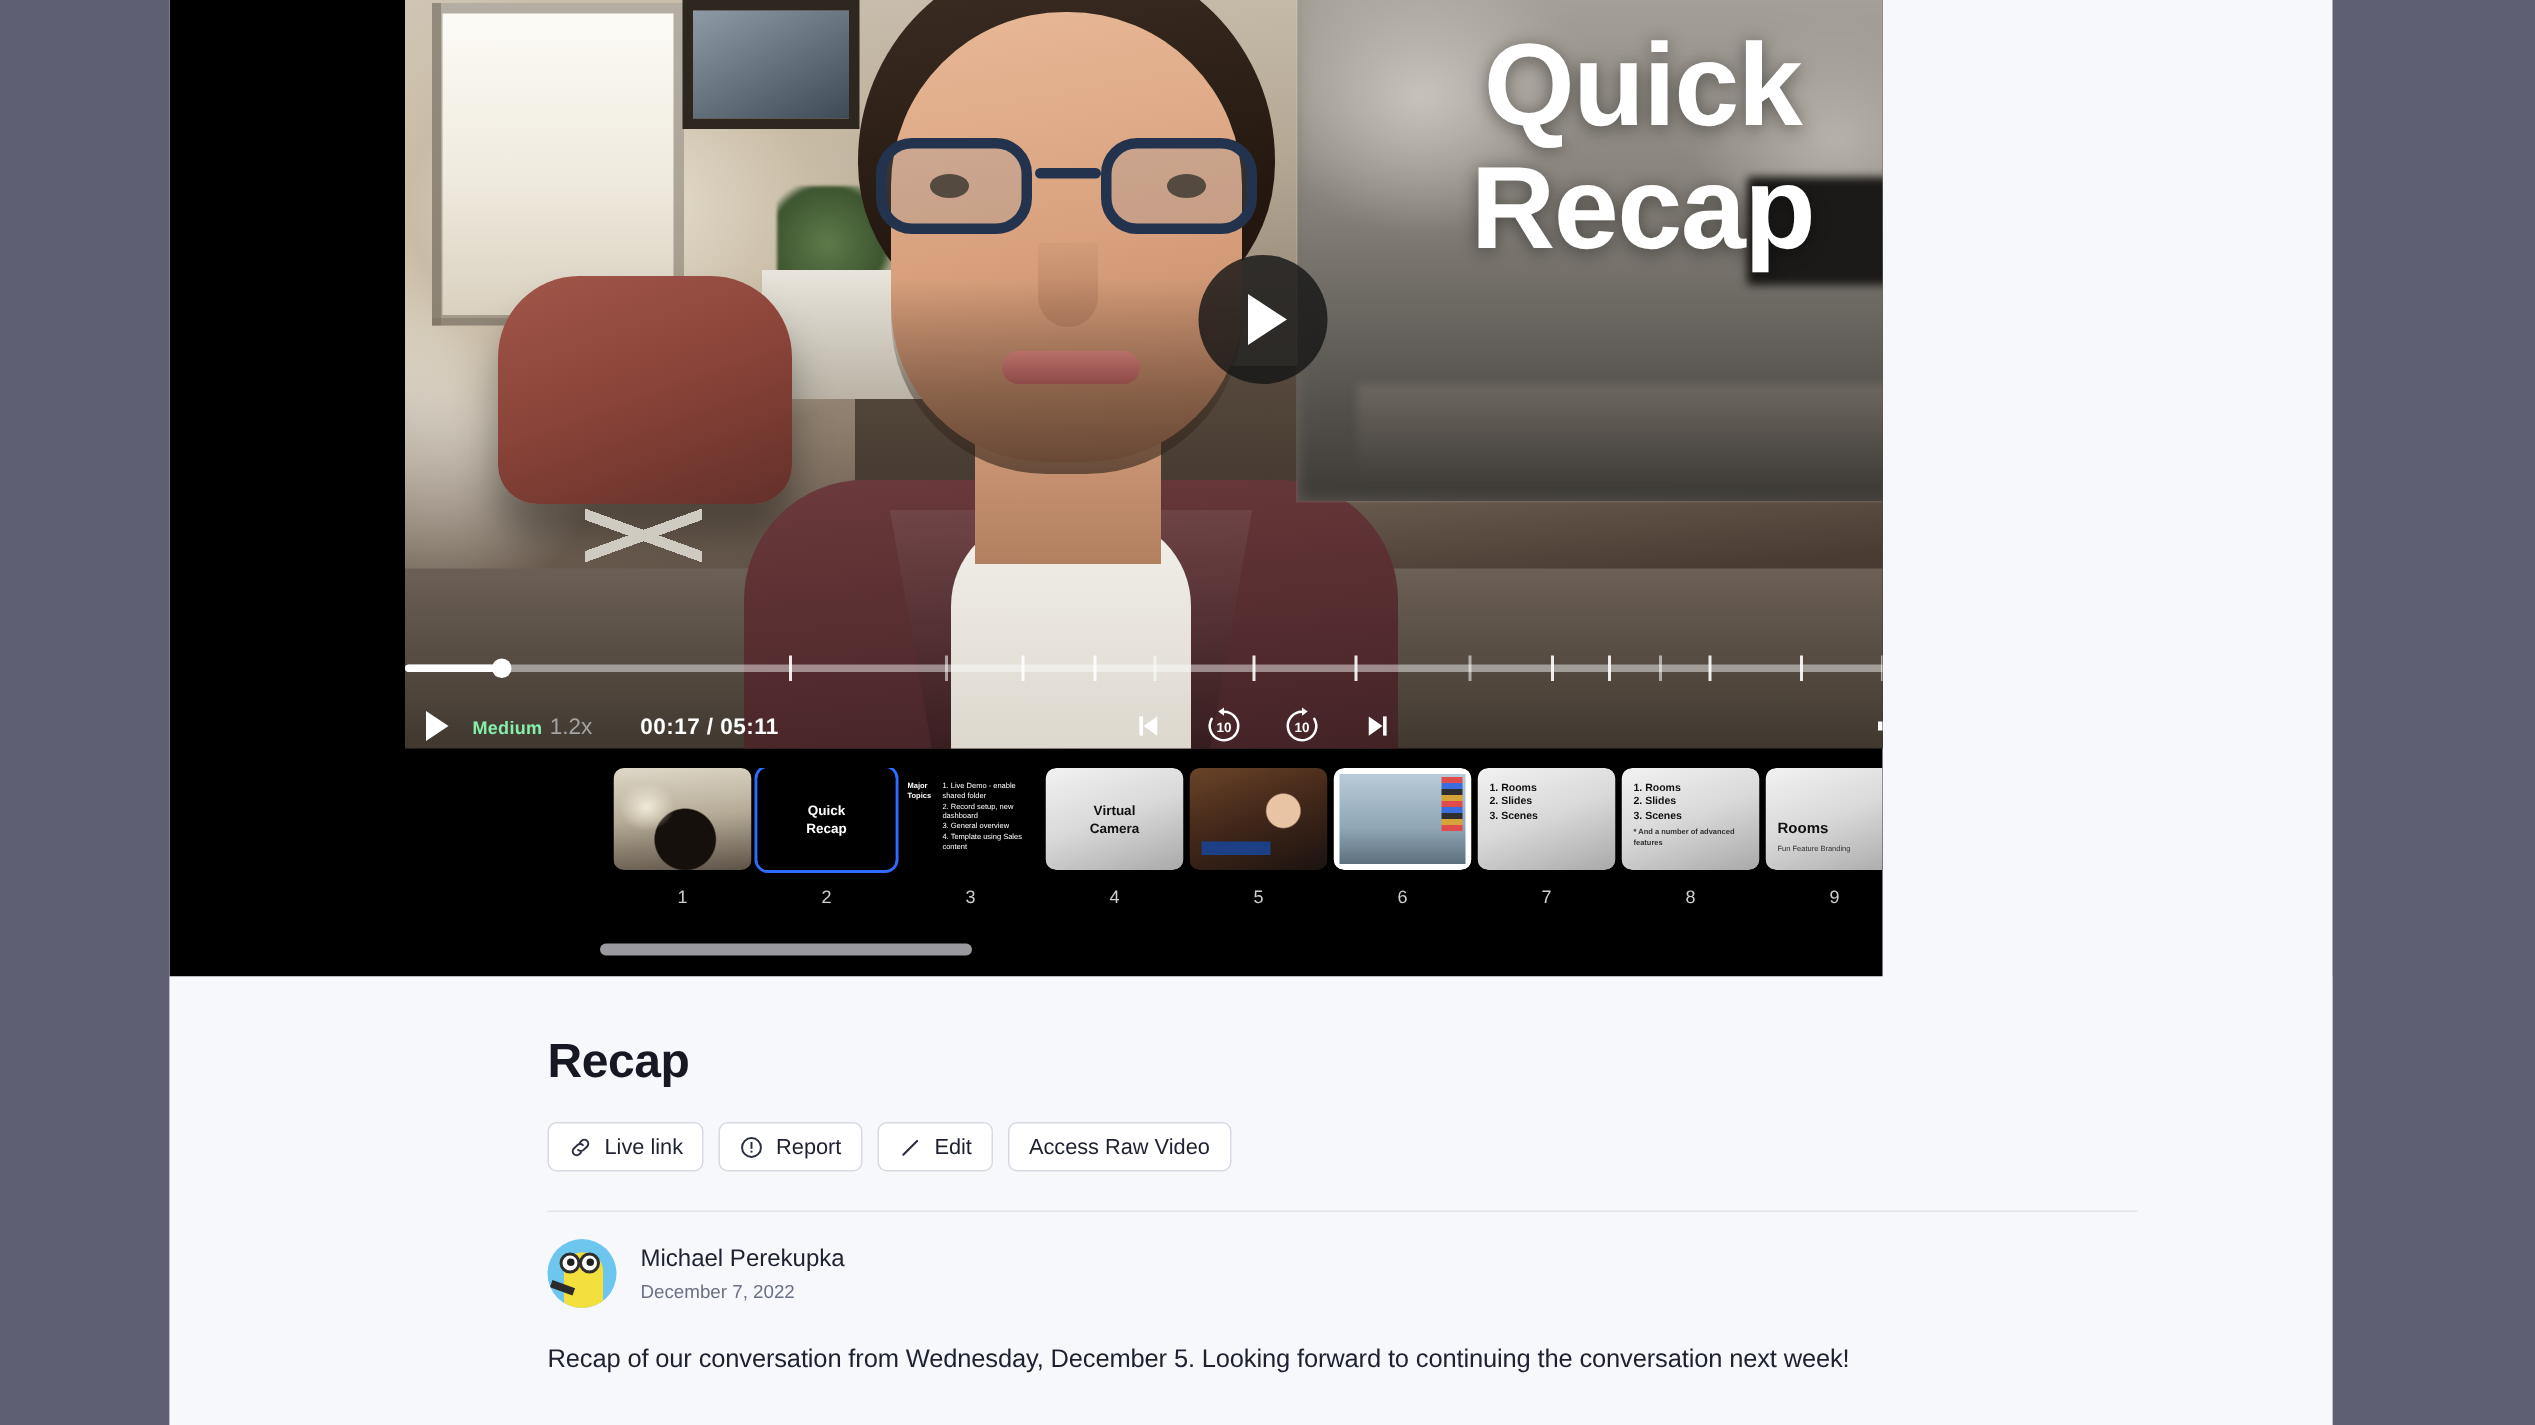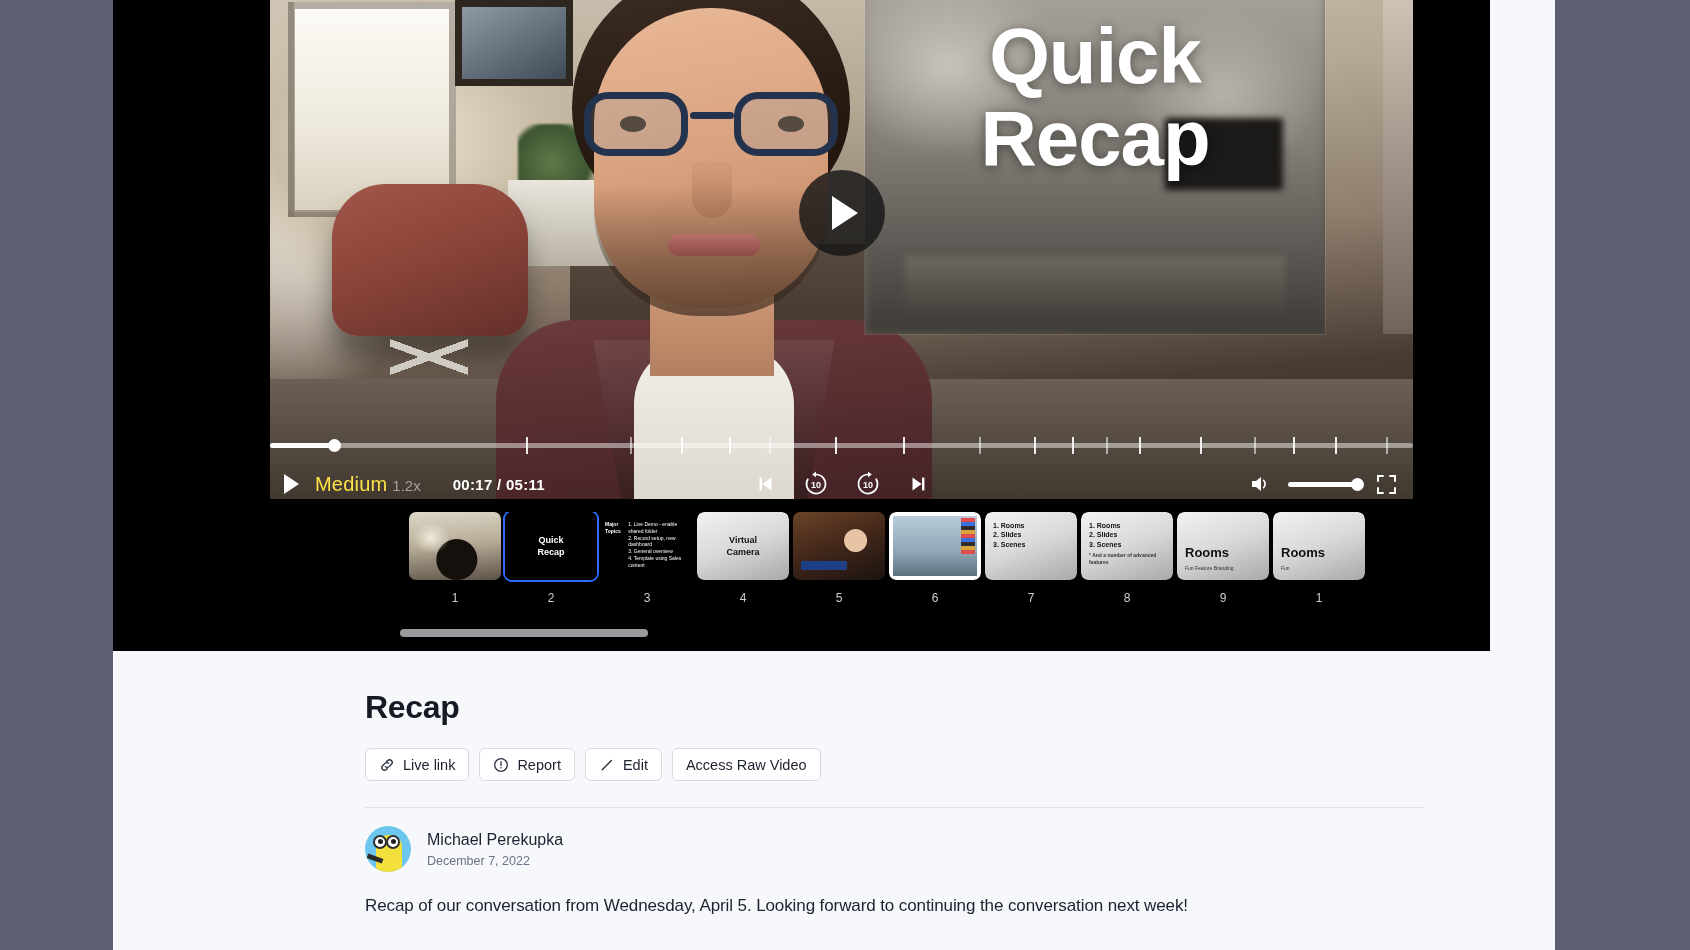--- a/index.html
+++ b/index.html
@@ -14,21 +14,21 @@
     position: absolute;
     left: 113px; top: 0;
     width: 1442px; height: 950px;
     background: #f7f8fc;
     overflow: hidden;
   }
 
   
   .player-shell {
     position: relative;
-    width: 1377px;
+    width: 1142px;
     height: 651px;
     background: #000;
     overflow: hidden;
   }
 
   .video-stage {
     position: absolute;
     left: 157px; top: -6px;
     width: 1143px; height: 505px;
     overflow: hidden;
@@ -234,21 +234,21 @@
   .cb-left{ display:flex; align-items:center; gap:16px; margin-left:14px; }
   .cb-center{ position:absolute; left:50%; transform:translateX(-50%); display:flex; align-items:center; gap:26px; }
   .cb-right{ position:absolute; right:16px; display:flex; align-items:center; gap:16px; }
 
   .ctl-btn{
     background:none; border:none; color:#fff; cursor:pointer;
     display:flex; align-items:center; justify-content:center;
     padding:0;
   }
   .play-small{ width:0;height:0;border-left:15px solid #fff;border-top:10px solid transparent;border-bottom:10px solid transparent; }
-  .speed-label{ font-size:20px; font-weight:400; color:#fde047; letter-spacing:.2px; }
+  .speed-label{ font-size:12px; font-weight:700; color:#86efac; letter-spacing:.2px; }
   .speed-x{ font-size:15px; color:#a3a3a3; margin-left:5px; }
   .time-label{ font-size:15px; font-weight:700; color:#fff; letter-spacing:.3px; margin-left:16px; }
 
   .vol-slider{
     width:72px; height:5px; border-radius:3px; background:#fff; position:relative; cursor:pointer;
   }
   .vol-knob{ position:absolute; right:-4px; top:-4px; width:13px; height:13px; border-radius:50%; background:#fff; }
 
   
   .thumbstrip{
@@ -307,21 +307,21 @@
   }
   .tb-screenshot .inner{
     width:100%; height:100%;
     background: linear-gradient(180deg,#b9cbd8 0%,#8fa6b6 60%,#5d6f7c 100%);
     position:relative;
   }
   .tb-screenshot .pal{
     position:absolute; right:2px; top:2px; width:14px; height:36px;
     background: repeating-linear-gradient(180deg,#e04b4b 0 4px,#3b6ddd 4px 8px,#2e2e2e 8px 12px,#d6a33a 12px 16px);
   }
-  .tb-slide .tb-h{ font-size:13px;margin-top:24px; }
+  .tb-slide .tb-h{ font-size:10px;margin-top:24px; }
   .tb-slide .tb-sub{ font-size:5px; font-weight:400; color:#333; margin-top:3px; }
 
   .hscroll-track{
     position:absolute; left:0; top:626px; width:1442px; height:14px;
   }
   .hscroll-thumb{
     position:absolute; left:287px; top:3px; width:248px; height:8px;
     border-radius:5px; background:#9a9a9e; cursor:pointer;
   }
 
@@ -647,15 +647,15 @@
         <span class="pupil l"></span>
         <span class="pupil r"></span>
         <span class="arm"></span>
       </div>
       <div>
         <div class="author-name">Michael Perekupka</div>
         <div class="author-date">December 7, 2022</div>
       </div>
     </div>
 
-    <div class="description">Recap of our conversation from Wednesday, April 5. Looking forward to continuing the conversation next week!</div>
+    <div class="description">Recap of our conversation from Wednesday, December 5. Looking forward to continuing the conversation next week!</div>
   </div>
 </div>
 
 </body></html>

